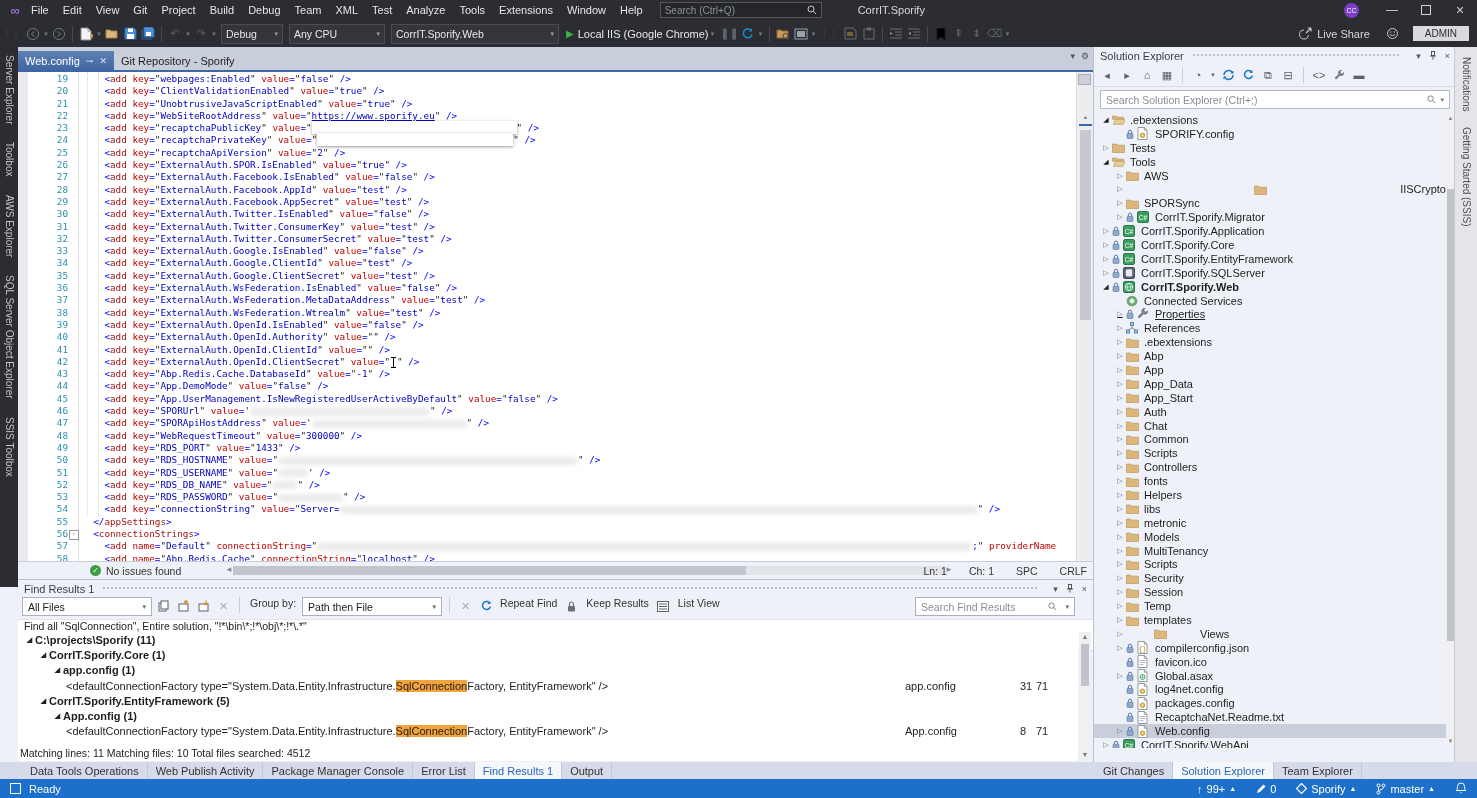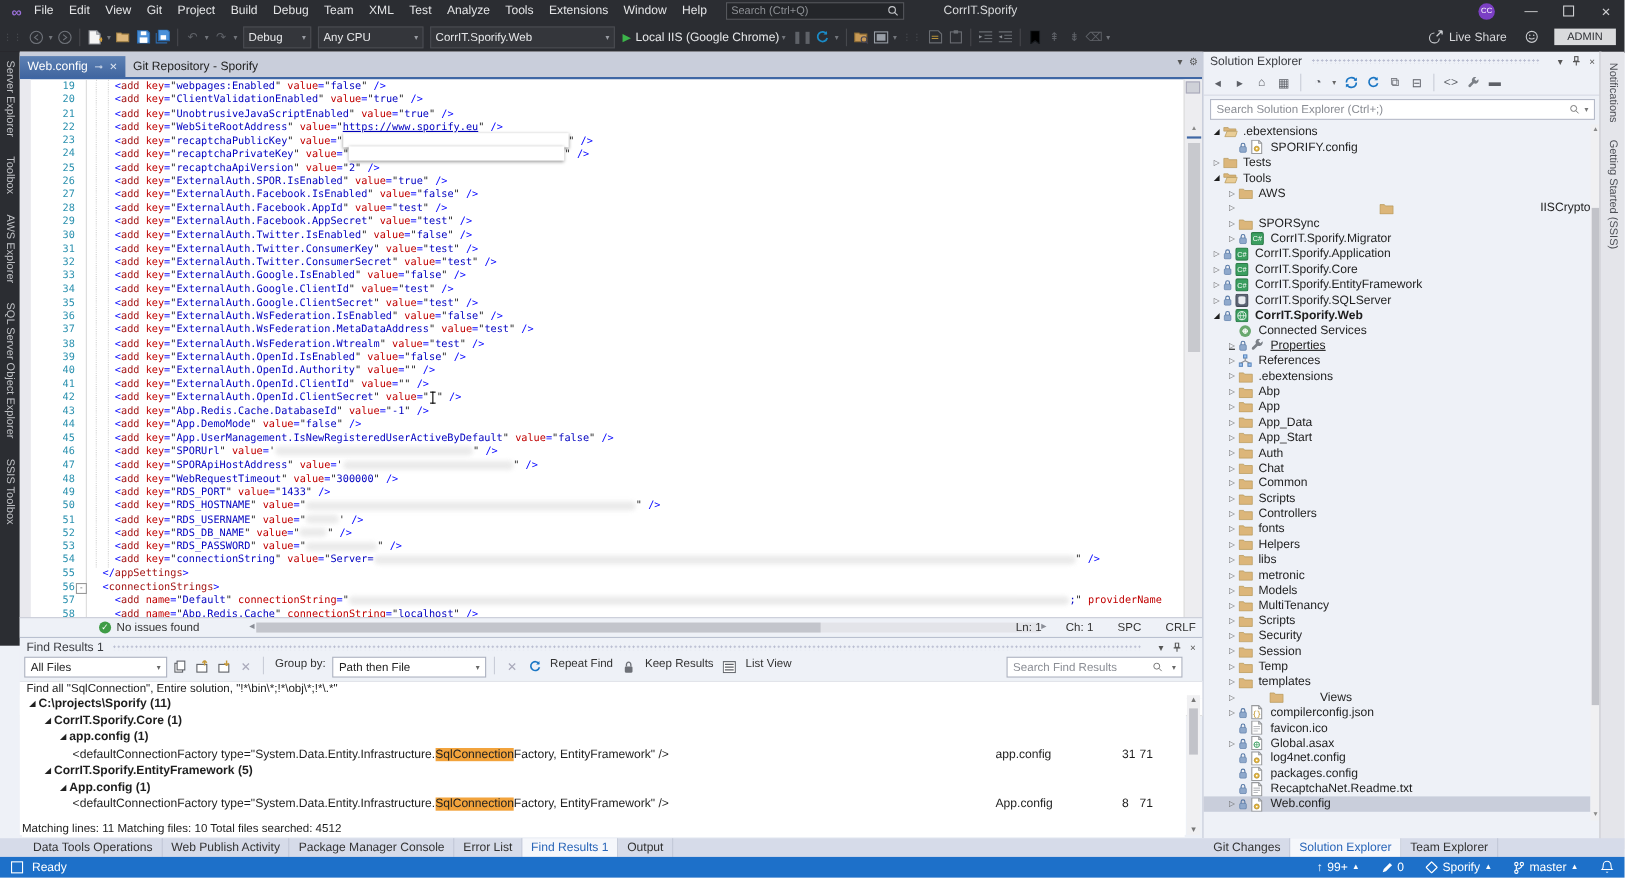--- a/index.html
+++ b/index.html
@@ -1020,20 +1020,36 @@
           <span class="ic">
             <svg width="11" height="13" viewBox="0 0 11 13">
               <path d="M1 0.5 h6.3 L10 3.2 v9.3 H1 z" fill="#fff" stroke="#97999c"></path>
               <path d="M7.3 0.5 V3.2 H10" fill="none" stroke="#97999c"></path>
               <circle cx="5.5" cy="8.2" r="2.3" fill="#e7b73c" stroke="#a8862c" stroke-width="0.6"></circle>
               <circle cx="5.5" cy="8.2" r="0.8" fill="#fff"></circle>
             </svg>
           </span>
           <span class="lbl">Web.config</span>
         </div>
+        <div class="trow" style="padding-left: 6px;">
+          <span class="exp">▷</span>
+          <span class="lk">
+            <svg width="8" height="10" viewBox="0 0 8 10">
+              <rect x="1" y="4.3" width="6" height="5.2" rx="1" fill="#8fa9cc" stroke="#5577a5" stroke-width="0.6"></rect>
+              <path d="M2.3 4.3 V2.9 a1.7 1.7 0 0 1 3.4 0 v1.4" fill="none" stroke="#5577a5"></path>
+            </svg>
+          </span>
+          <span class="ic">
+            <svg width="12" height="12" viewBox="0 0 12 12">
+              <rect x="0.5" y="0.5" width="11" height="11" rx="1.5" fill="#3a9e5f" stroke="#2d7a49"></rect>
+              <text x="6" y="8.5" font-size="6.5" fill="#fff" text-anchor="middle" font-family="Liberation Sans,sans-serif">C#</text>
+            </svg>
+          </span>
+          <span class="lbl">CorrIT.Sporify.WebApi</span>
+        </div>
       </div>
     <div id="se-scroll">
       <span class="arr" style="top:2px;" able="true">▲</span>
       <div id="se-thumb"></div>
       <span class="arr" style="bottom:2px;">▼</span>
     </div>
   </div>
 
   <div id="right-strip">
       <span>Notifications</span>

